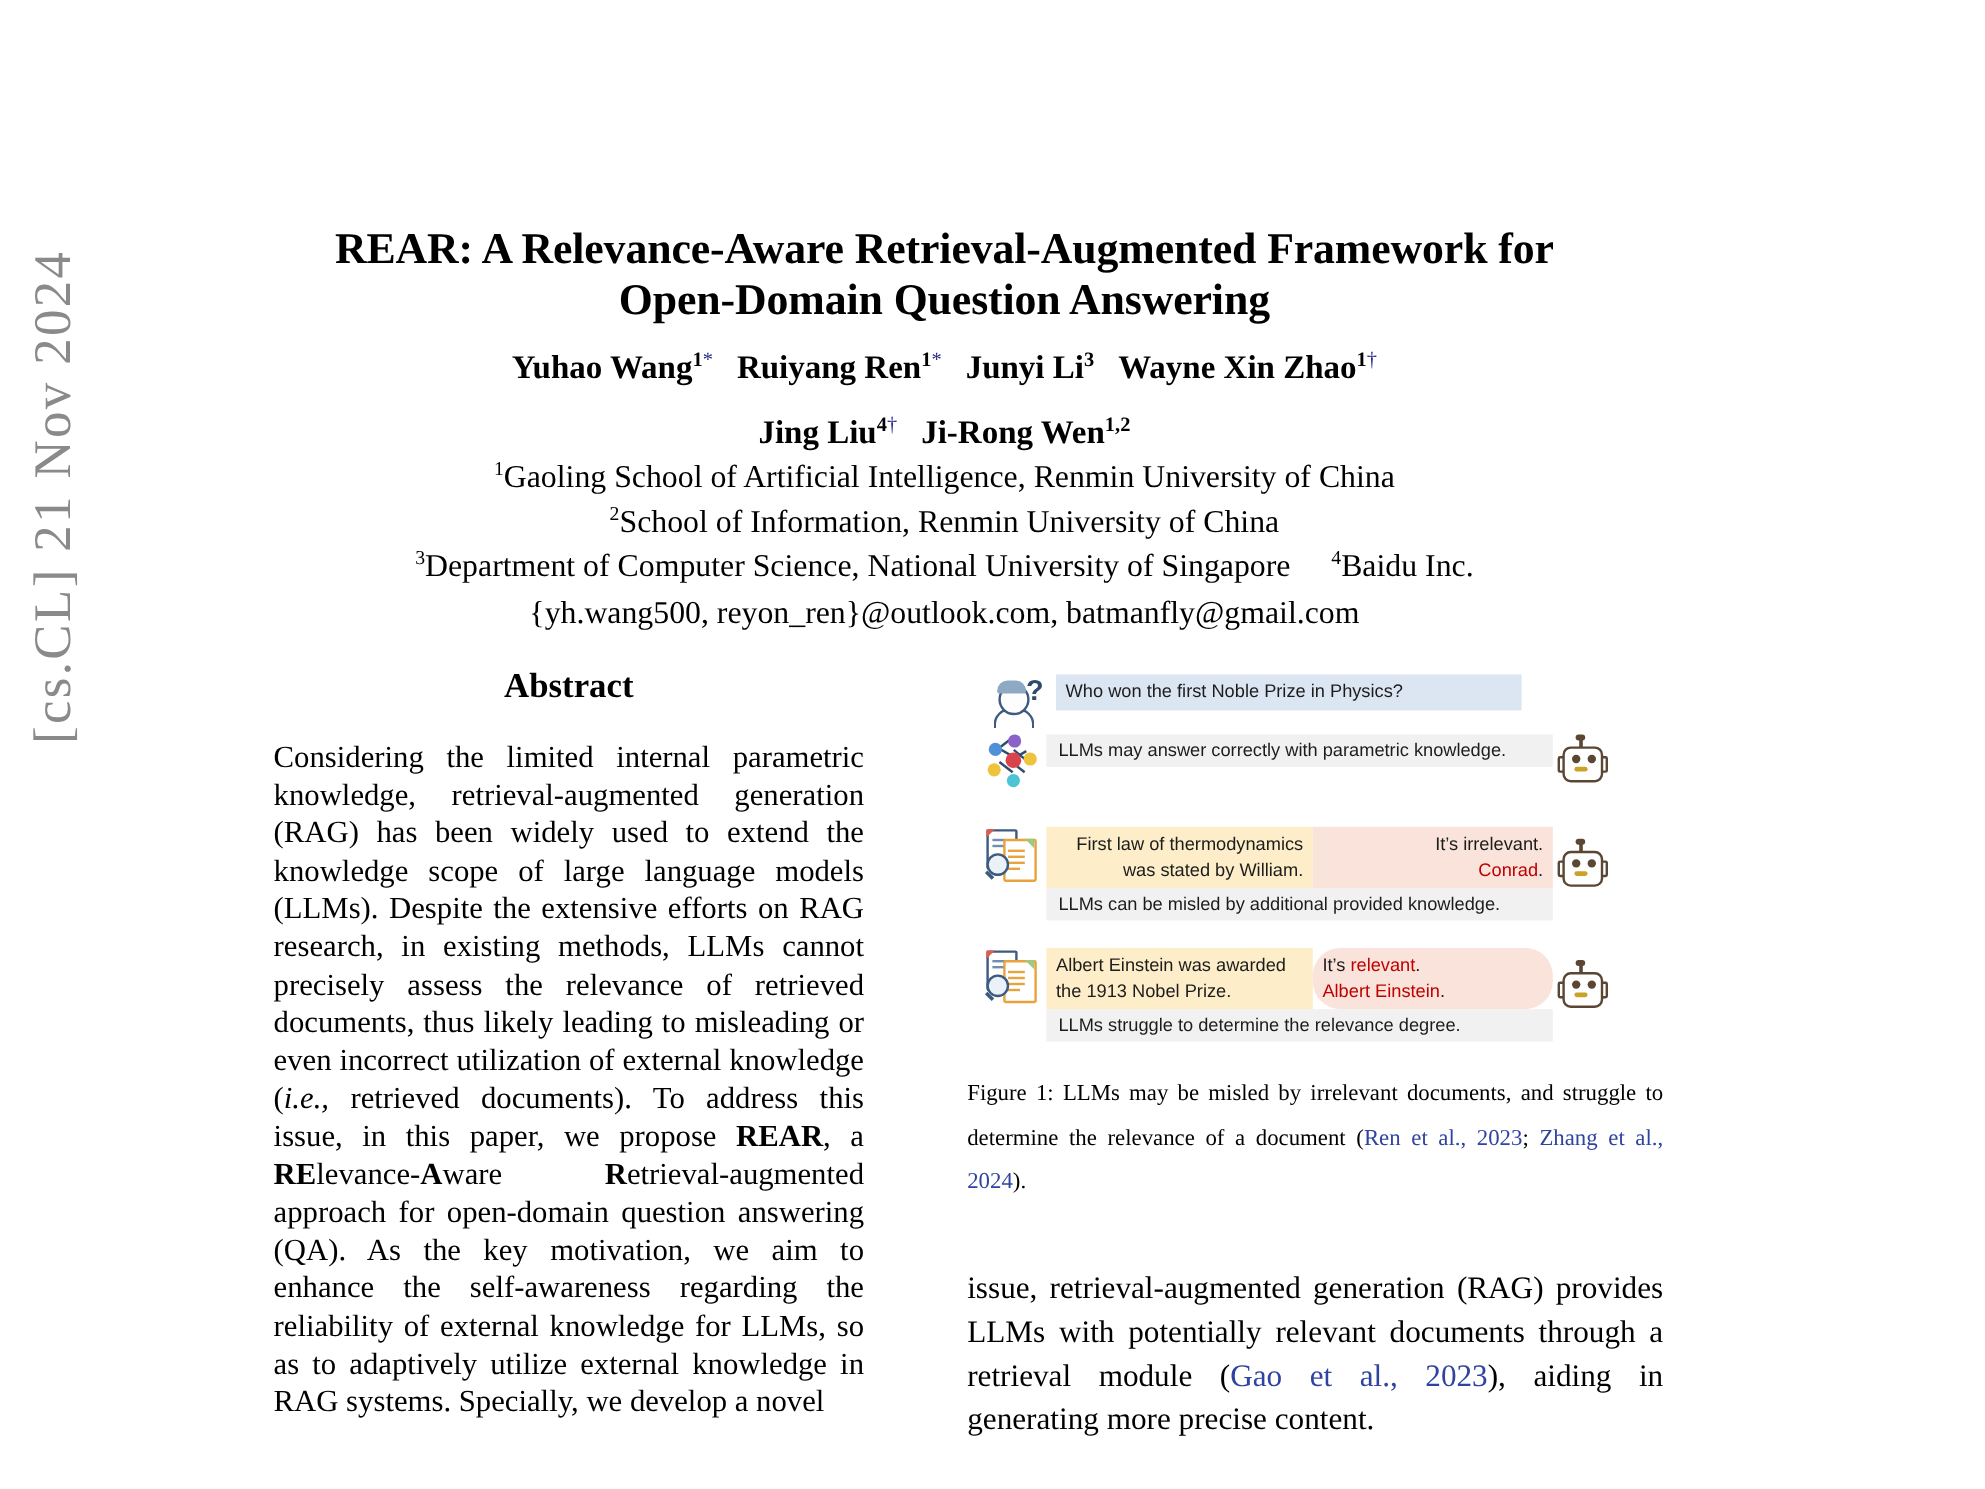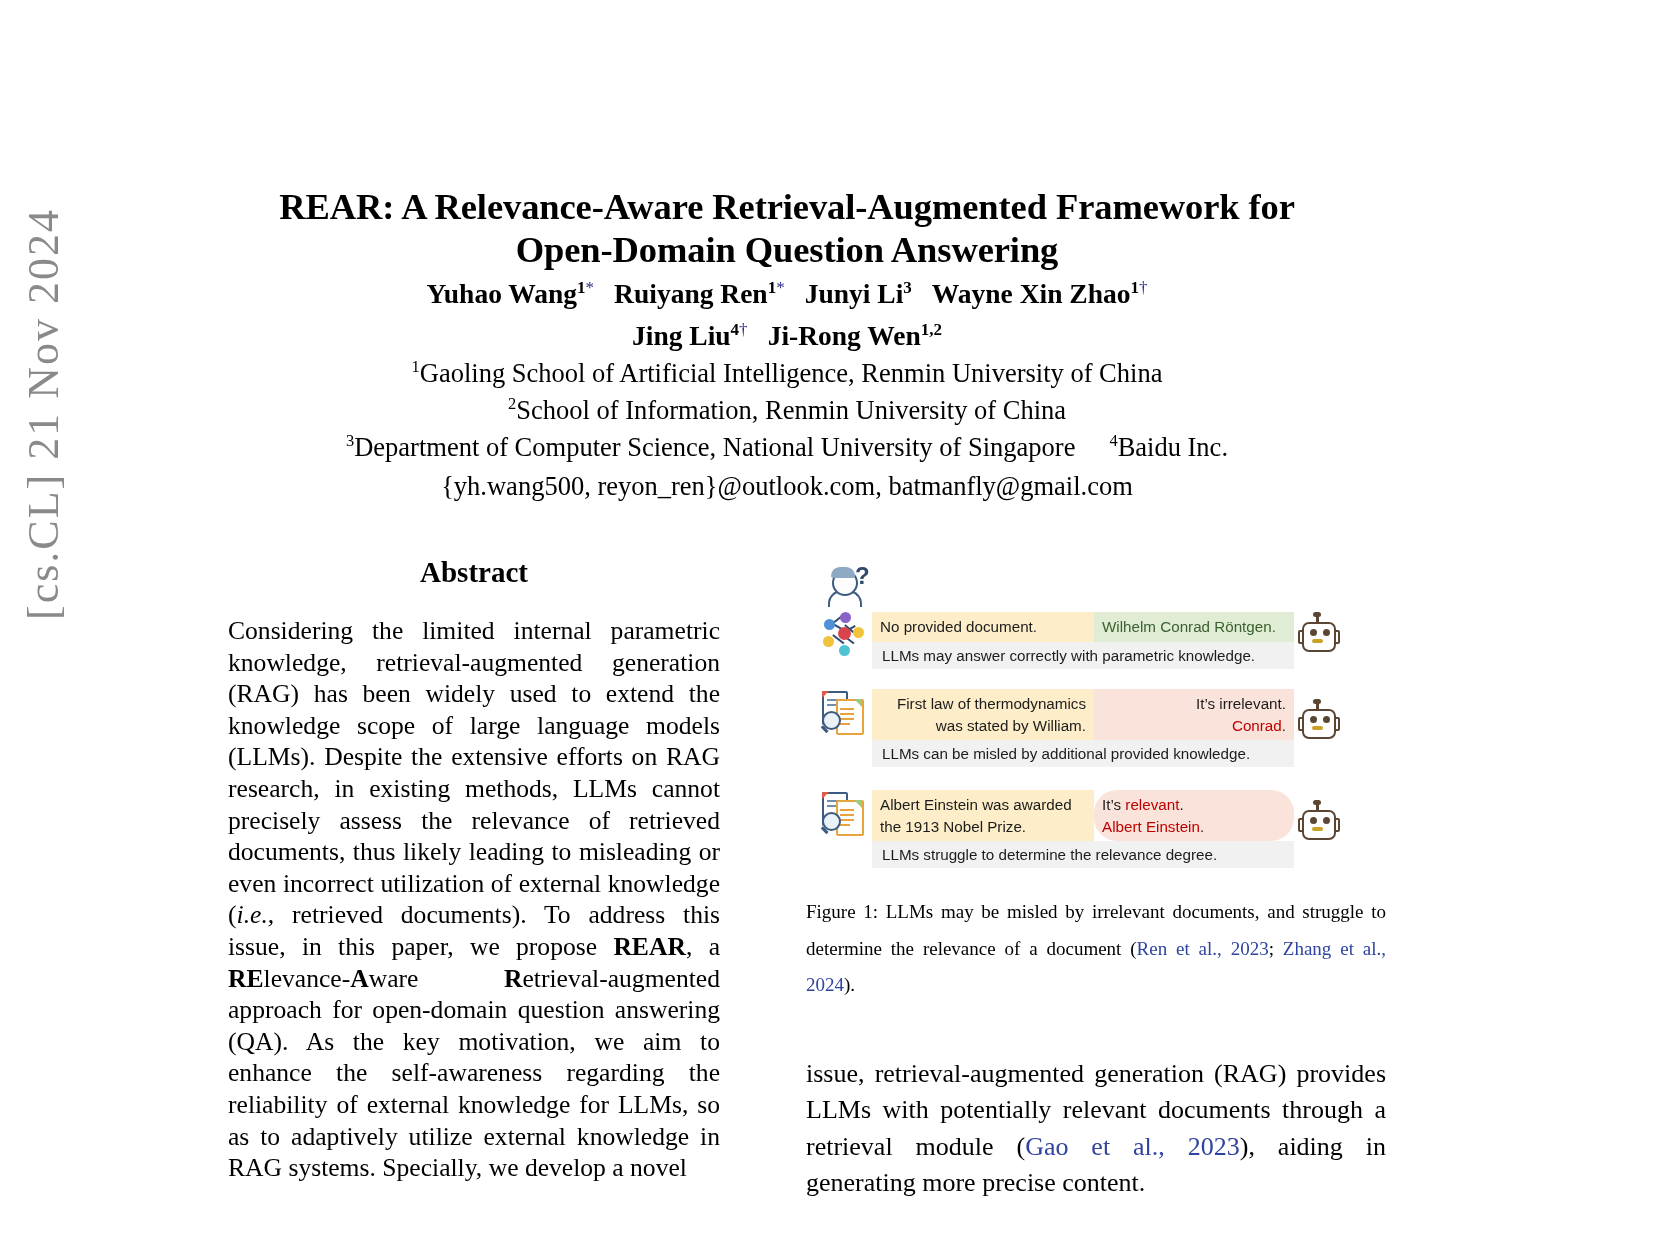--- a/index.html
+++ b/index.html
@@ -55,21 +55,21 @@
     font-weight: bold;
     font-size: 36.5px;
     line-height: 43px;
     letter-spacing: -0.1px;
   }
   .authors-line {
     font-family: "Liberation Serif", serif;
     font-weight: bold;
     font-size: 27.5px;
     line-height: 38px;
-    margin-top: 4px;
+    margin-top: 16px;
   }
   .authors-line:first-of-type { margin-top: 18px; }
   .author { white-space: nowrap; margin: 0 10px; }
   sup { font-size: 0.62em; vertical-align: super; line-height: 0; }
   .mark { color: #2a2a8a; font-weight: normal; }
 
   .affil-line {
     font-family: "Liberation Serif", serif;
     font-size: 26.5px;
     line-height: 37px;
@@ -285,42 +285,39 @@
 
     <div id="figure-1">
 
       <div class="fig-row" style="left:22px; top:6px;">
         <div class="fig-icon">
           <div class="ico-user-body"></div>
           <div class="ico-user-head"></div>
           <div class="ico-user-hair"></div>
           <div class="ico-qmark">?</div>
         </div>
+        <div class="bubble bubble-q" style="width:388px;">Who won the first Noble Prize in Physics?</div>
       </div>
 
       <div class="fig-row" style="left:14px; top:56px;">
         <div class="fig-icon">
           <div class="nn-line" style="left:13px; top:10px; width:13px; transform:rotate(-38deg);"></div>
           <div class="nn-line" style="left:13px; top:11px; width:14px; transform:rotate(30deg);"></div>
           <div class="nn-line" style="left:13px; top:22px; width:14px; transform:rotate(38deg);"></div>
           <div class="nn-line" style="left:23px; top:20px; width:14px; transform:rotate(-30deg);"></div>
           <div class="nn-line" style="left:23px; top:22px; width:14px; transform:rotate(38deg);"></div>
           <div class="nn-line" style="left:25px; top:12px; width:12px; transform:rotate(40deg);"></div>
           <div class="nn-dot" style="left:4px;  top:7px;  width:11px; height:11px; background:#4f90d9;"></div>
           <div class="nn-dot" style="left:20px; top:0px;  width:11px; height:11px; background:#8a63c9;"></div>
           <div class="nn-dot" style="left:18px; top:15px; width:13px; height:13px; background:#d9434a;"></div>
           <div class="nn-dot" style="left:33px; top:15px; width:11px; height:11px; background:#f0c33c;"></div>
           <div class="nn-dot" style="left:3px;  top:24px; width:11px; height:11px; background:#f0c33c;"></div>
           <div class="nn-dot" style="left:19px; top:33px; width:11px; height:11px; background:#4ec3d4;"></div>
         </div>
         <div>
-          <div style="display:flex;">
-            <div class="bubble bubble-doc" style="width:222px;">No provided document.</div>
-            <div class="bubble bubble-ans-green" style="width:200px;">Wilhelm Conrad Röntgen.</div>
-          </div>
           <div class="note" style="width:422px;">LLMs may answer correctly with parametric knowledge.</div>
         </div>
         <div class="fig-icon" style="margin-left:4px; margin-top:2px;">
           <div class="bot-ant"></div>
             <div class="bot-ant-top"></div>
           <div class="bot-ear" style="left:0px;"></div>
           <div class="bot-ear" style="left:33px;"></div>
           <div class="bot-head"></div>
           <div class="bot-eye" style="left:12px;"></div>
           <div class="bot-eye" style="left:25px;"></div>

